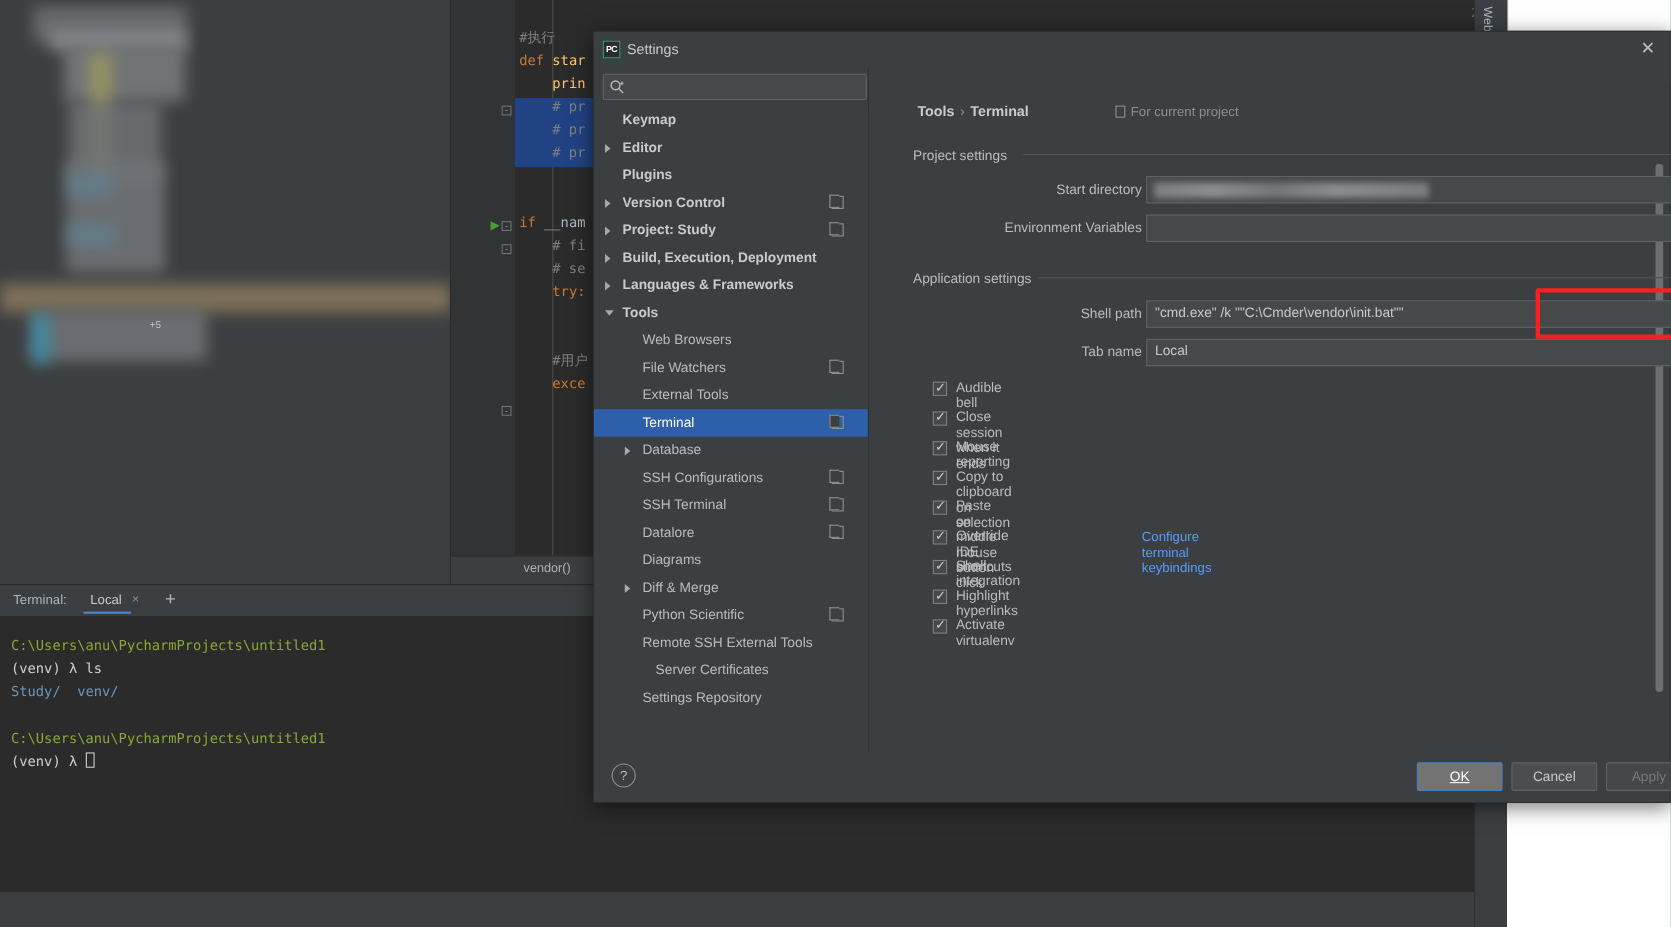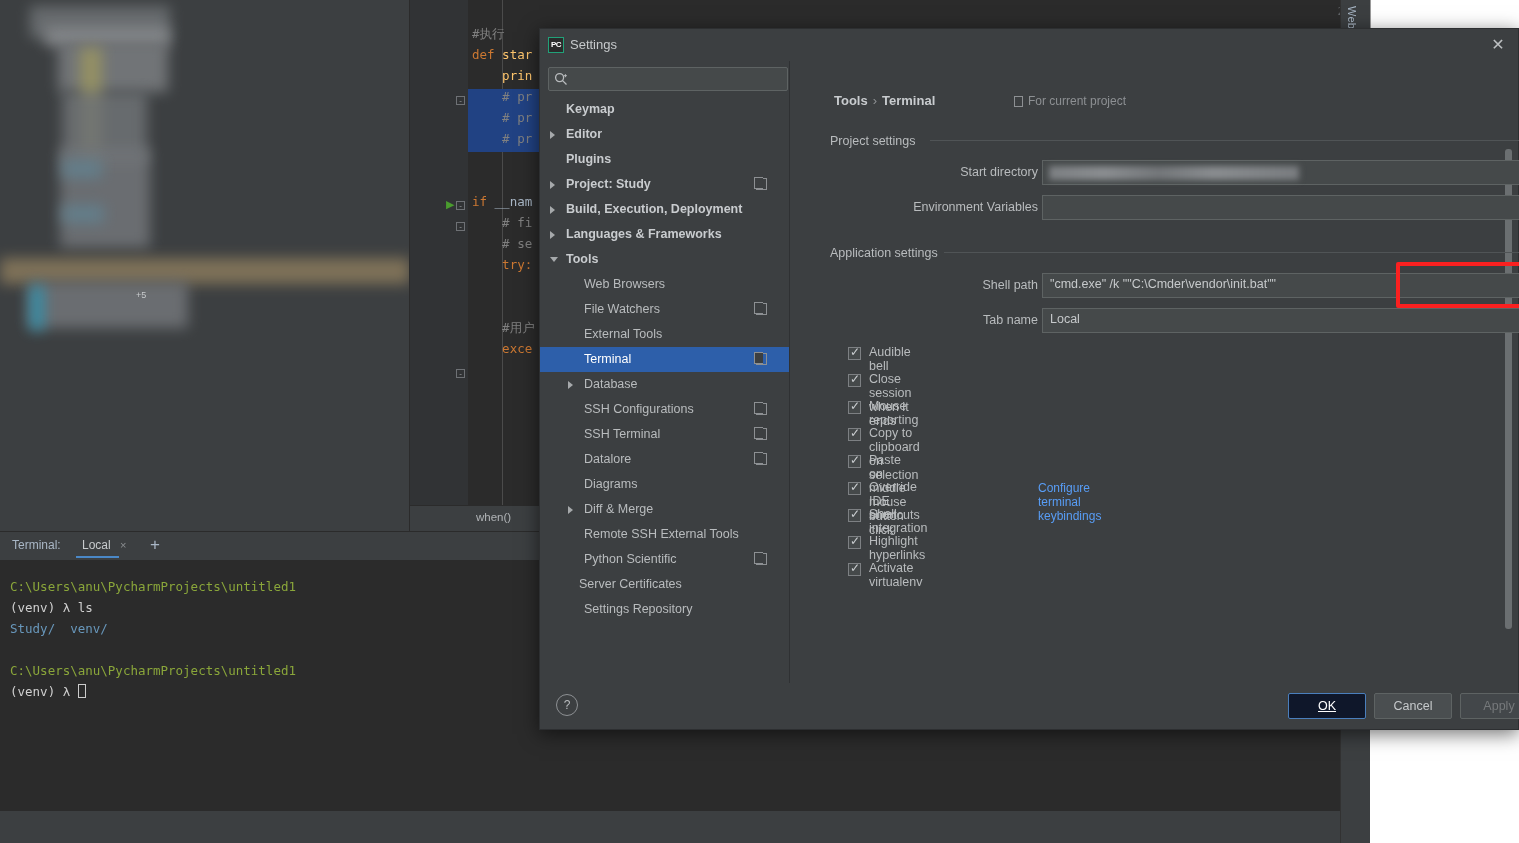--- a/index.html
+++ b/index.html
@@ -269,21 +269,21 @@
     position:absolute; left:16px; top:11px; width:22px; height:22px;
     border:1px solid #8d9093; border-radius:50%;
     font-size:12px; color:#b9bcbe; text-align:center; line-height:20px; cursor:pointer;
   }
   .dlg-btn {
     position:absolute; top:10px; height:26px;
     font-size:12.5px; color:#c6c9cb;
     border:1px solid #5e6363; border-radius:2px;
     background:#4a4e50; text-align:center; line-height:24px; cursor:pointer;
   }
-  .dlg-btn.primary { background:#0f172a; border-color:#4a7fbd; color:#ffffff;text-decoration:underline; }
+  .dlg-btn.primary { background:#737373; border-color:#4a7fbd; color:#ffffff;text-decoration:underline; }
   .dlg-btn.disabled { color:#76797b; background:#43474a; }
 </style>
 </head>
 <body>
 
 <div id="ide-root">
 
   <div class="ide-main">
 
     <div class="project-panel">
@@ -341,21 +341,21 @@
         </div>
 
       <div class="run-arrow" style="top:198px;">▶</div>
       <div class="fold-mark" style="top:96px;">-</div>
       <div class="fold-mark" style="top:201px;">-</div>
       <div class="fold-mark" style="top:222px;">-</div>
       <div class="fold-mark" style="top:369px;">-</div>
     </div>
 
     <div class="editor-statusline">
-      <span class="breadcrumb-chip">when()</span>
+      <span class="breadcrumb-chip">vendor()</span>
     </div>
 
     <div class="terminal-wrap">
       <div class="term-header">
         <span class="term-label">Terminal:</span>
         <span class="term-tab">Local</span>
         <span class="term-tab-close">×</span>
         <span class="term-add">+</span>
       </div>
       <div class="term-body">
@@ -412,20 +412,25 @@
         </div>
         <div class="tree-row bold">
           <span class="tree-arrow" style="left: 10px;"></span>
           <span class="tree-label" style="left: 26px;">Editor</span>
         </div>
         <div class="tree-row bold">
           <span class="tree-label" style="left: 26px;">Plugins</span>
         </div>
         <div class="tree-row bold">
           <span class="tree-arrow" style="left: 10px;"></span>
+          <span class="tree-label" style="left: 26px;">Version Control</span>
+          <span class="copy-ico"></span>
+        </div>
+        <div class="tree-row bold">
+          <span class="tree-arrow" style="left: 10px;"></span>
           <span class="tree-label" style="left: 26px;">Project: Study</span>
           <span class="copy-ico"></span>
         </div>
         <div class="tree-row bold">
           <span class="tree-arrow" style="left: 10px;"></span>
           <span class="tree-label" style="left: 26px; text-align: center;">Build, Execution, Deployment</span>
         </div>
         <div class="tree-row bold">
           <span class="tree-arrow" style="left: 10px;"></span>
           <span class="tree-label" style="left: 26px;">Languages &amp; Frameworks</span>
@@ -465,28 +470,28 @@
           <span class="copy-ico"></span>
         </div>
         <div class="tree-row">
           <span class="tree-label" style="left: 44px;">Diagrams</span>
         </div>
         <div class="tree-row">
           <span class="tree-arrow" style="left: 28px;"></span>
           <span class="tree-label" style="left: 44px;">Diff &amp; Merge</span>
         </div>
         <div class="tree-row">
+          <span class="tree-label" style="left: 44px;">Python Scientific</span>
+          <span class="copy-ico"></span>
+        </div>
+        <div class="tree-row">
           <span class="tree-label" style="left: 44px;">Remote SSH External Tools</span>
         </div>
         <div class="tree-row">
-          <span class="tree-label" style="left: 44px;">Python Scientific</span>
-          <span class="copy-ico"></span>
-        </div>
-        <div class="tree-row">
-          <span class="tree-label" style="left: 39px;">Server Certificates</span>
+          <span class="tree-label" style="left: 56px;">Server Certificates</span>
         </div>
         <div class="tree-row">
           <span class="tree-label" style="left: 44px;">Settings Repository</span>
         </div>
       </div>
   </div>
   <div class="tree-scroll-track"></div>
   <div class="tree-scroll-thumb"></div>
   <div class="tree-divider"></div>
 

